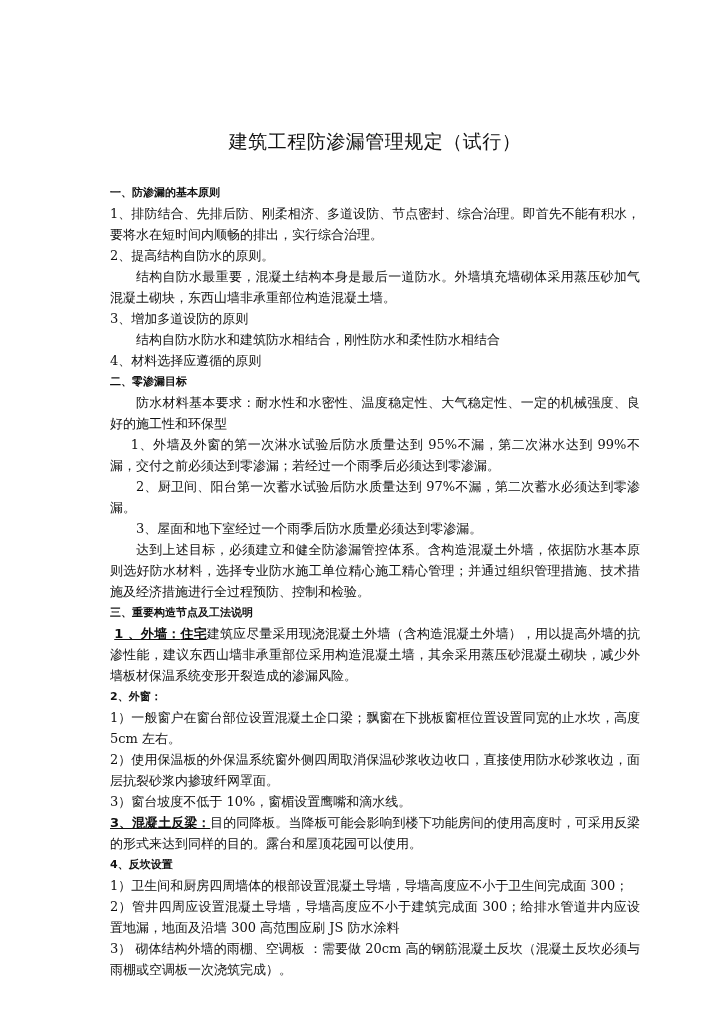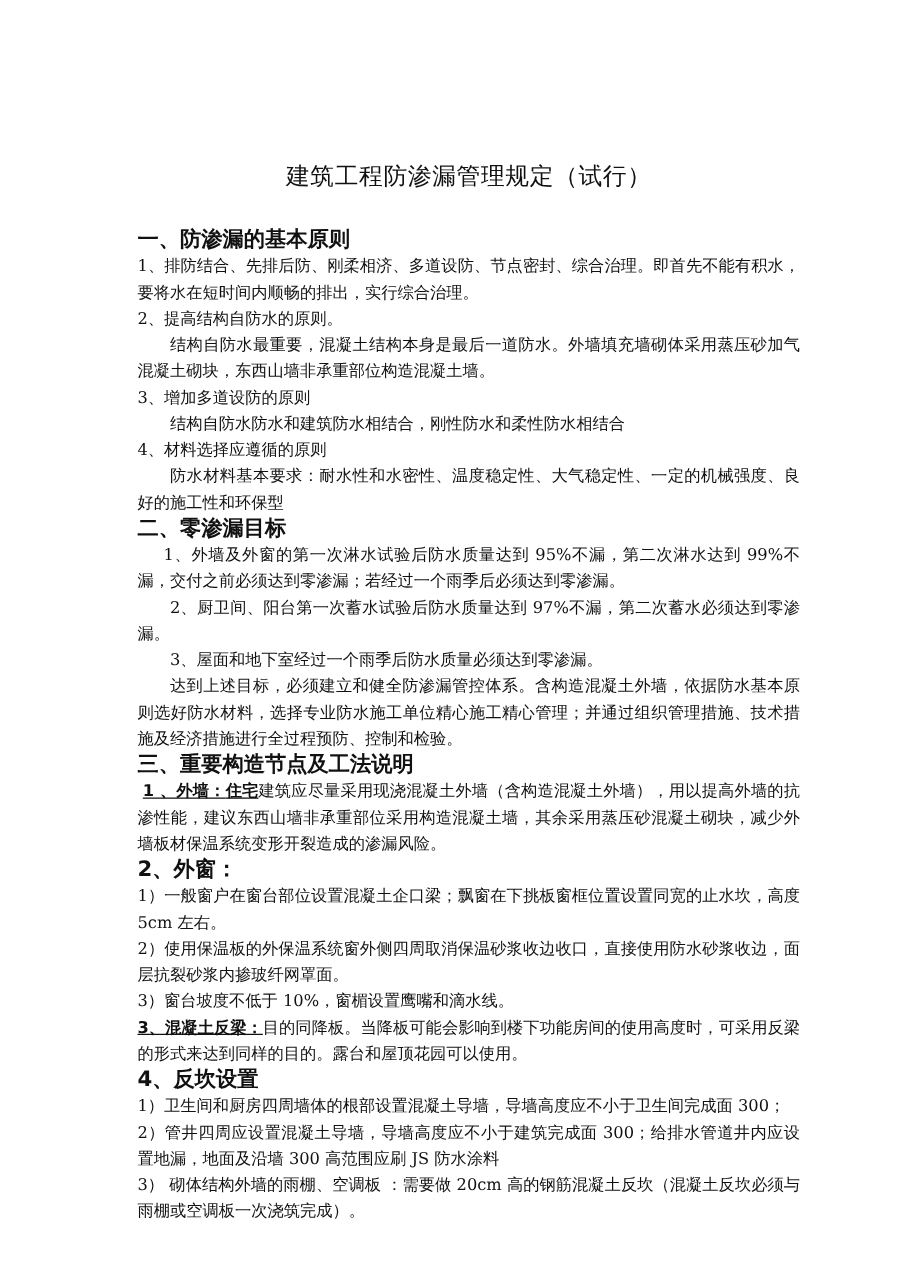--- a/index.html
+++ b/index.html
@@ -3,41 +3,41 @@
 <meta charset="utf-8">
 <style>
   html, body { margin: 0; padding: 0; background: #ffffff; }
   body { width: 724px; height: 1024px; position: relative; overflow: hidden;
          font-family: "DejaVu Serif", "Liberation Serif", serif; color: #111; }
   .page { position: absolute; left: 110px; top: 128px; width: 530px; }
   .title { text-align: center; font-size: 19px; font-family: "DejaVu Sans", sans-serif;
            margin: 0 0 28px 0; line-height: 26px; font-weight: normal; letter-spacing: 0.5px; }
   .line { font-size: 13px; line-height: 21px; margin: 0; text-align: justify;
           text-align-last: left; white-space: normal; }
-  .h { font-weight: bold; font-family: "DejaVu Sans", sans-serif; font-size: 17px; }
+  .h { font-weight: bold; font-family: "DejaVu Sans", sans-serif; font-size: 11px; }
   .indent { text-indent: 2em; }
   .indent1 { text-indent: 1.6em; }
   .b { font-weight: bold; font-family: "DejaVu Sans", sans-serif; text-decoration: underline; }
 </style>
 </head>
 <body>
 
 <div class="page">
   <h1 class="title">建筑工程防渗漏管理规定（试行）</h1>
 
   <p class="line h">一、防渗漏的基本原则</p>
   <p class="line">1、排防结合、先排后防、刚柔相济、多道设防、节点密封、综合治理。即首先不能有积水，要将水在短时间内顺畅的排出，实行综合治理。</p>
   <p class="line">2、提高结构自防水的原则。</p>
   <p class="line indent">结构自防水最重要，混凝土结构本身是最后一道防水。外墙填充墙砌体采用蒸压砂加气混凝土砌块，东西山墙非承重部位构造混凝土墙。</p>
   <p class="line">3、增加多道设防的原则</p>
   <p class="line indent">结构自防水防水和建筑防水相结合，刚性防水和柔性防水相结合</p>
   <p class="line">4、材料选择应遵循的原则</p>
+  <p class="line h">二、零渗漏目标</p>
+
   <p class="line indent">防水材料基本要求：耐水性和水密性、温度稳定性、大气稳定性、一定的机械强度、良好的施工性和环保型</p>
-
-  <p class="line h">二、零渗漏目标</p>
   <p class="line indent1">1、外墙及外窗的第一次淋水试验后防水质量达到 95%不漏，第二次淋水达到 99%不漏，交付之前必须达到零渗漏；若经过一个雨季后必须达到零渗漏。</p>
   <p class="line indent">2、厨卫间、阳台第一次蓄水试验后防水质量达到 97%不漏，第二次蓄水必须达到零渗漏。</p>
   <p class="line indent">3、屋面和地下室经过一个雨季后防水质量必须达到零渗漏。</p>
   <p class="line indent">达到上述目标，必须建立和健全防渗漏管控体系。含构造混凝土外墙，依据防水基本原则选好防水材料，选择专业防水施工单位精心施工精心管理；并通过组织管理措施、技术措施及经济措施进行全过程预防、控制和检验。</p>
 
   <p class="line h">三、重要构造节点及工法说明</p>
   <p class="line">&nbsp;<span class="b">1 、外墙：</span><span class="b">住宅</span><span>建筑应尽量采用现浇混凝土外墙（含构造混凝土外墙），用以提高外墙的抗渗性能，建议东西山墙非承重部位采用构造混凝土墙，其余采用蒸压砂混凝土砌块，减少外墙板材保温系统变形开裂造成的渗漏风险。</span></p>
 
   <p class="line h">2、外窗：</p>
   <p class="line">1）一般窗户在窗台部位设置混凝土企口梁；飘窗在下挑板窗框位置设置同宽的止水坎，高度 5cm 左右。</p>

